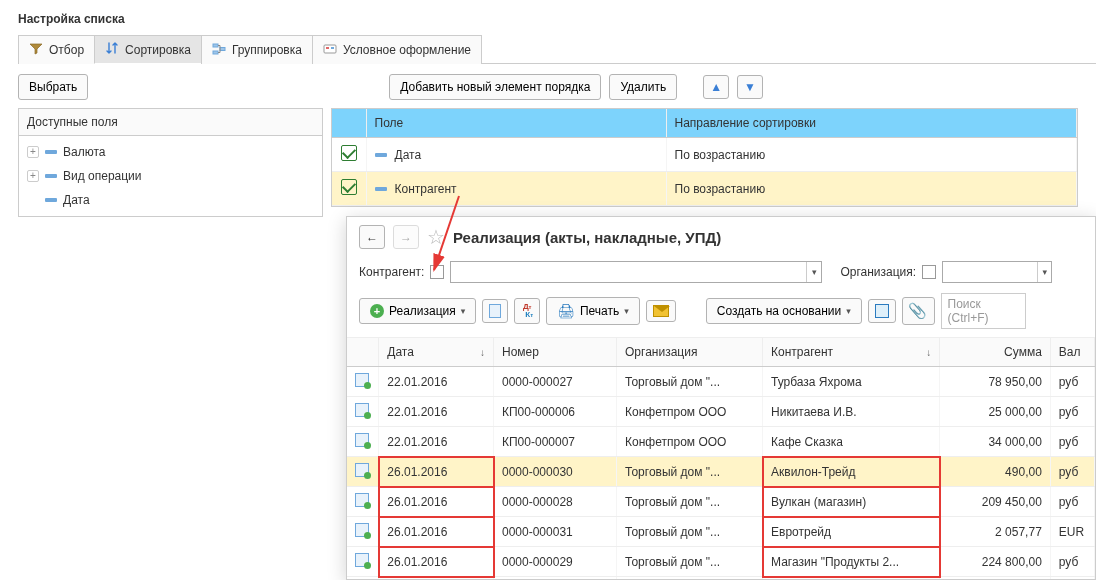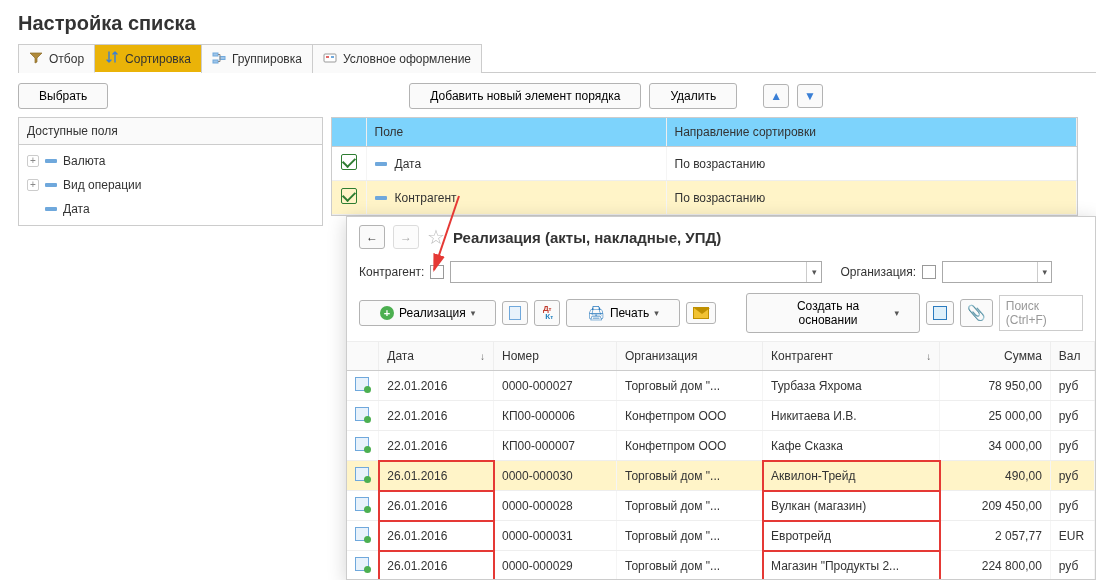--- a/index.html
+++ b/index.html
@@ -8,21 +8,21 @@
     font-family: Arial, sans-serif;
     font-size: 12px;
     color: #333;
     background: #fff;
     position: relative;
     width: 1096px;
     height: 580px;
     overflow: hidden;
   }
   .page-title {
-    font-size: 20px;
+    font-size: 12px;
     font-weight: bold;
     padding: 12px 18px 8px;
   }
   .tabs {
     display: flex;
     border-bottom: 1px solid #ccc;
     margin-left: 18px;
     gap: 0;
   }
   .tab {
@@ -32,33 +32,33 @@
     padding: 5px 10px;
     border: 1px solid #ccc;
     border-bottom: none;
     margin-right: -1px;
     background: #fafafa;
     cursor: pointer;
     position: relative;
     top: 1px;
   }
   .tab.active {
-    background: #eab308;
+    background: #e5e5e5;
     border-bottom: 1px solid #fff;
   }
   .toolbar-row {
     display: flex;
     padding: 10px 18px 8px;
     gap: 8px;
     align-items: center;
   }
   .btn {
     border: 1px solid #b3b3b3;
     background: #fafafa;
-    padding: 5px 20px;
+    padding: 5px 10px;
     border-radius: 3px;
     cursor: pointer;
     display: inline-flex;
     align-items: center;
     gap: 5px;
     font-size: 12px;
   }
   .btn.icon-btn { padding: 4px 6px; }
   .columns {
     display: flex;

